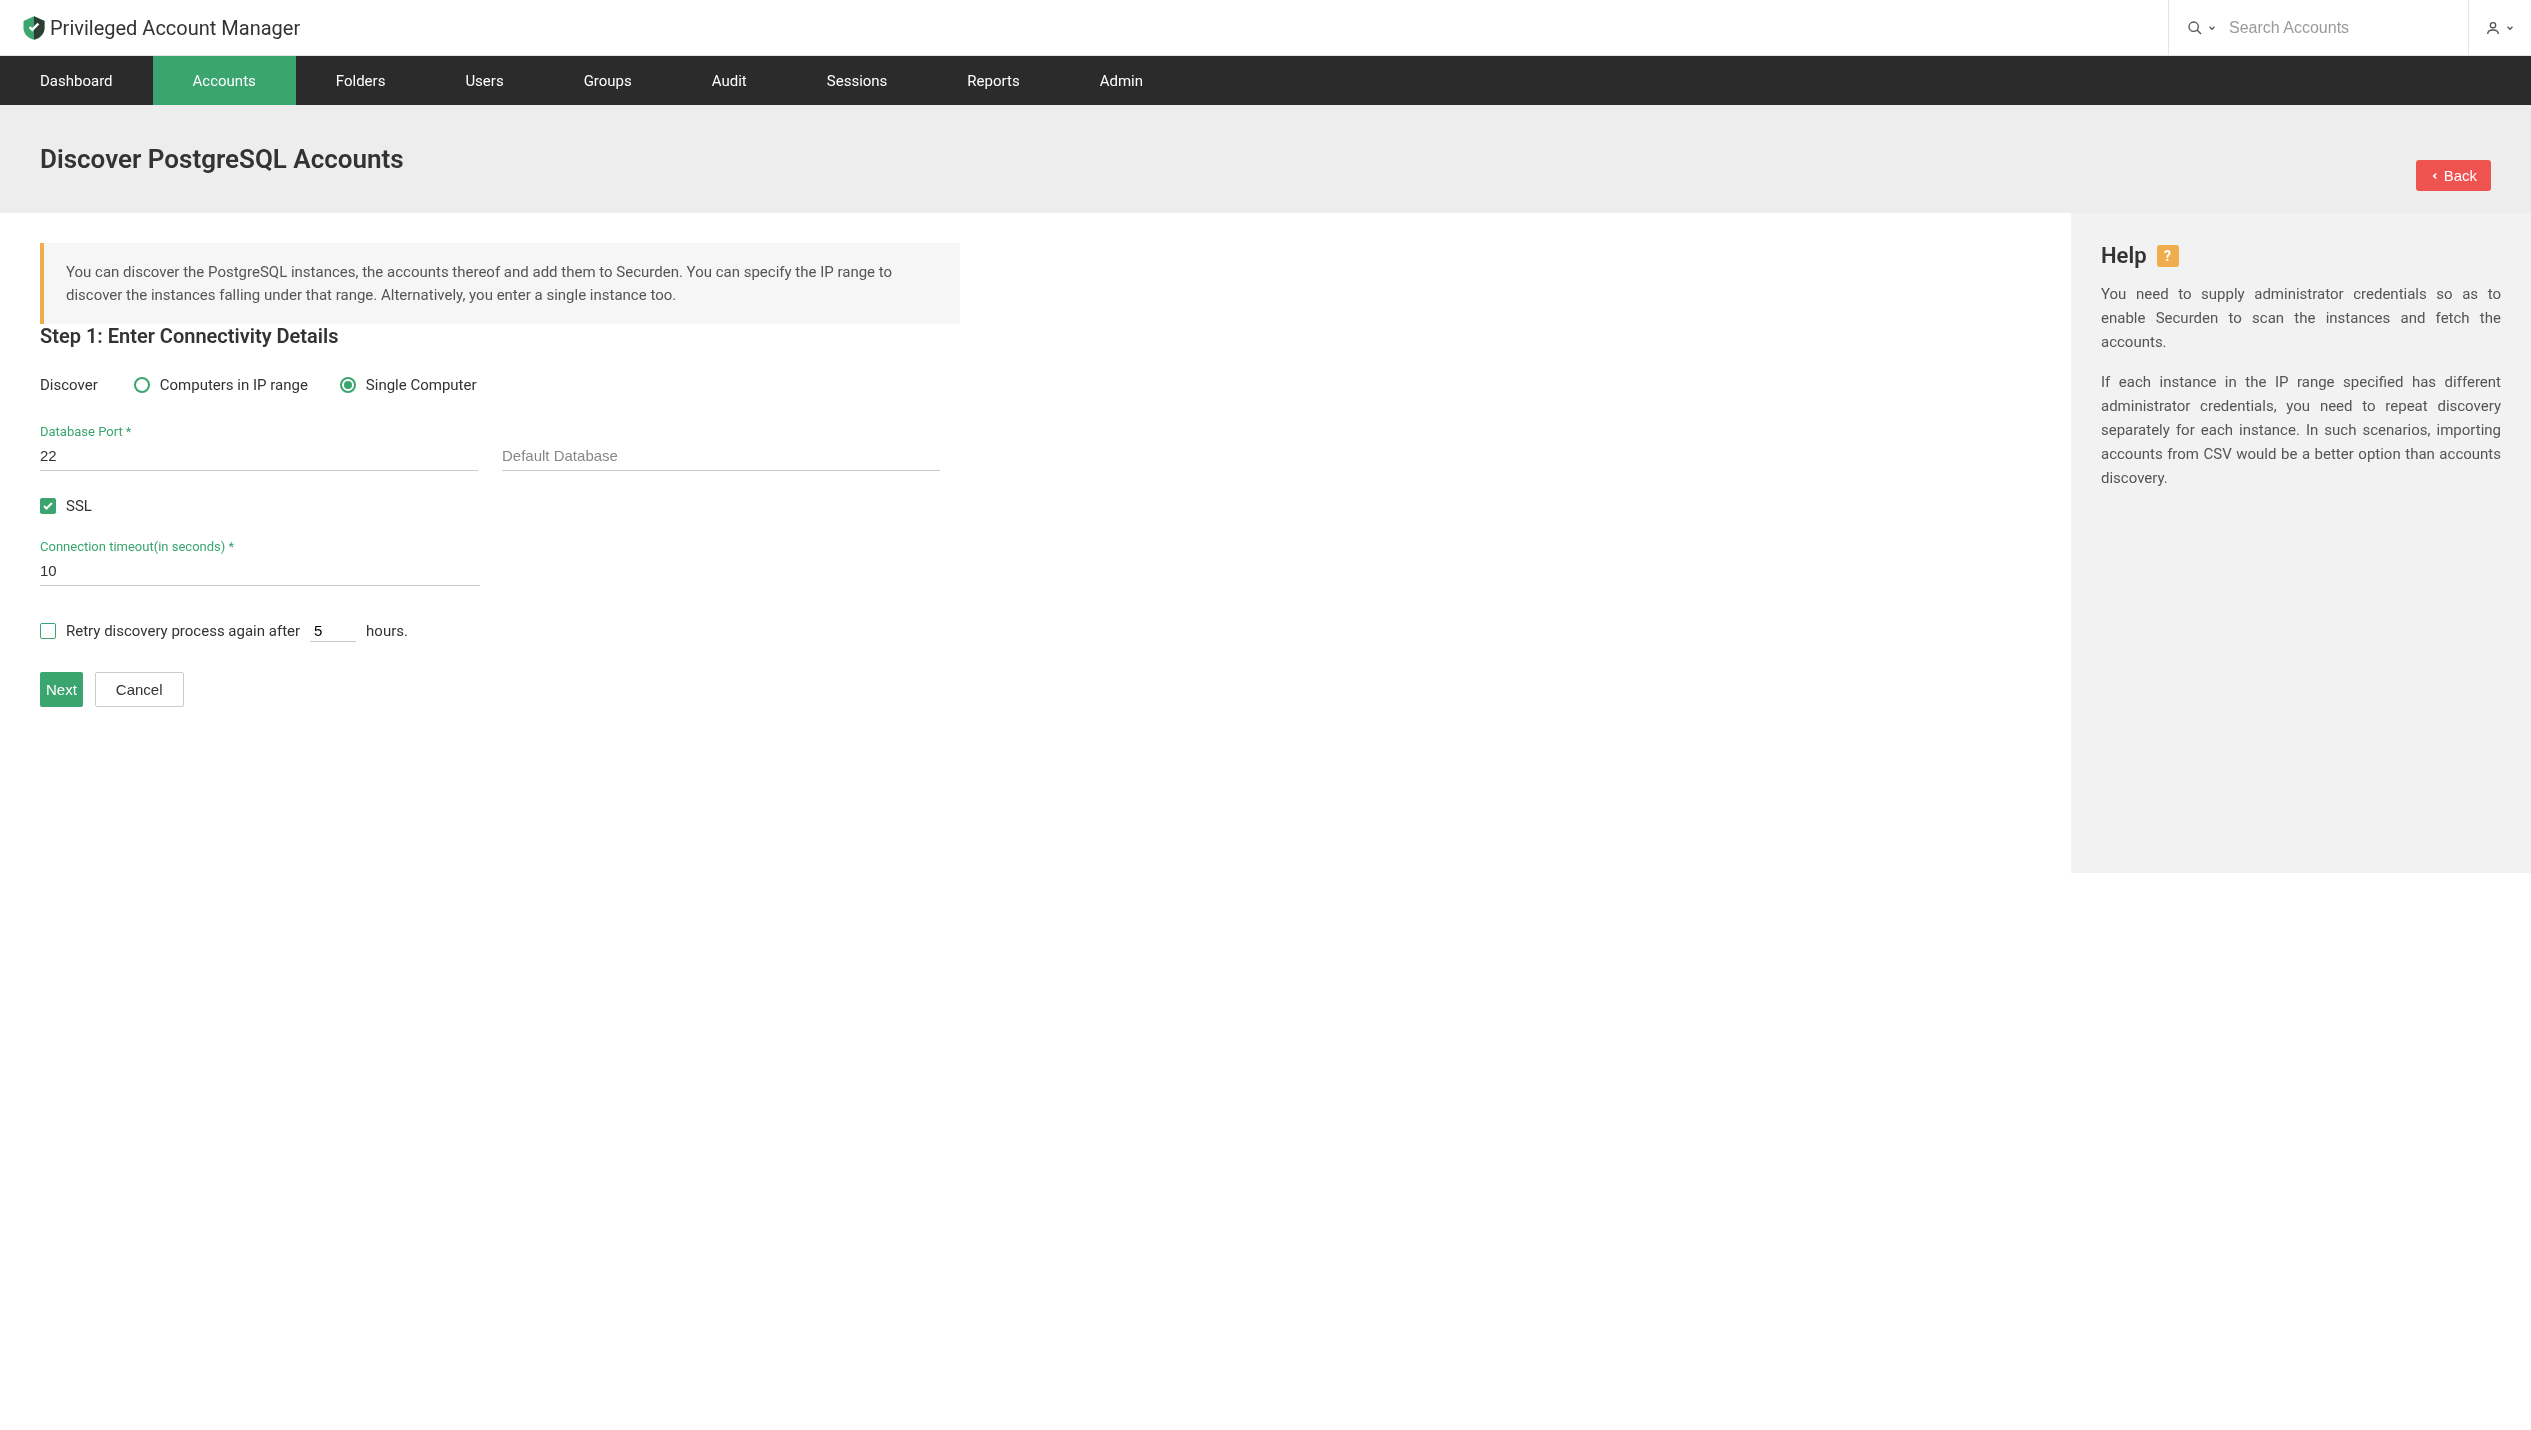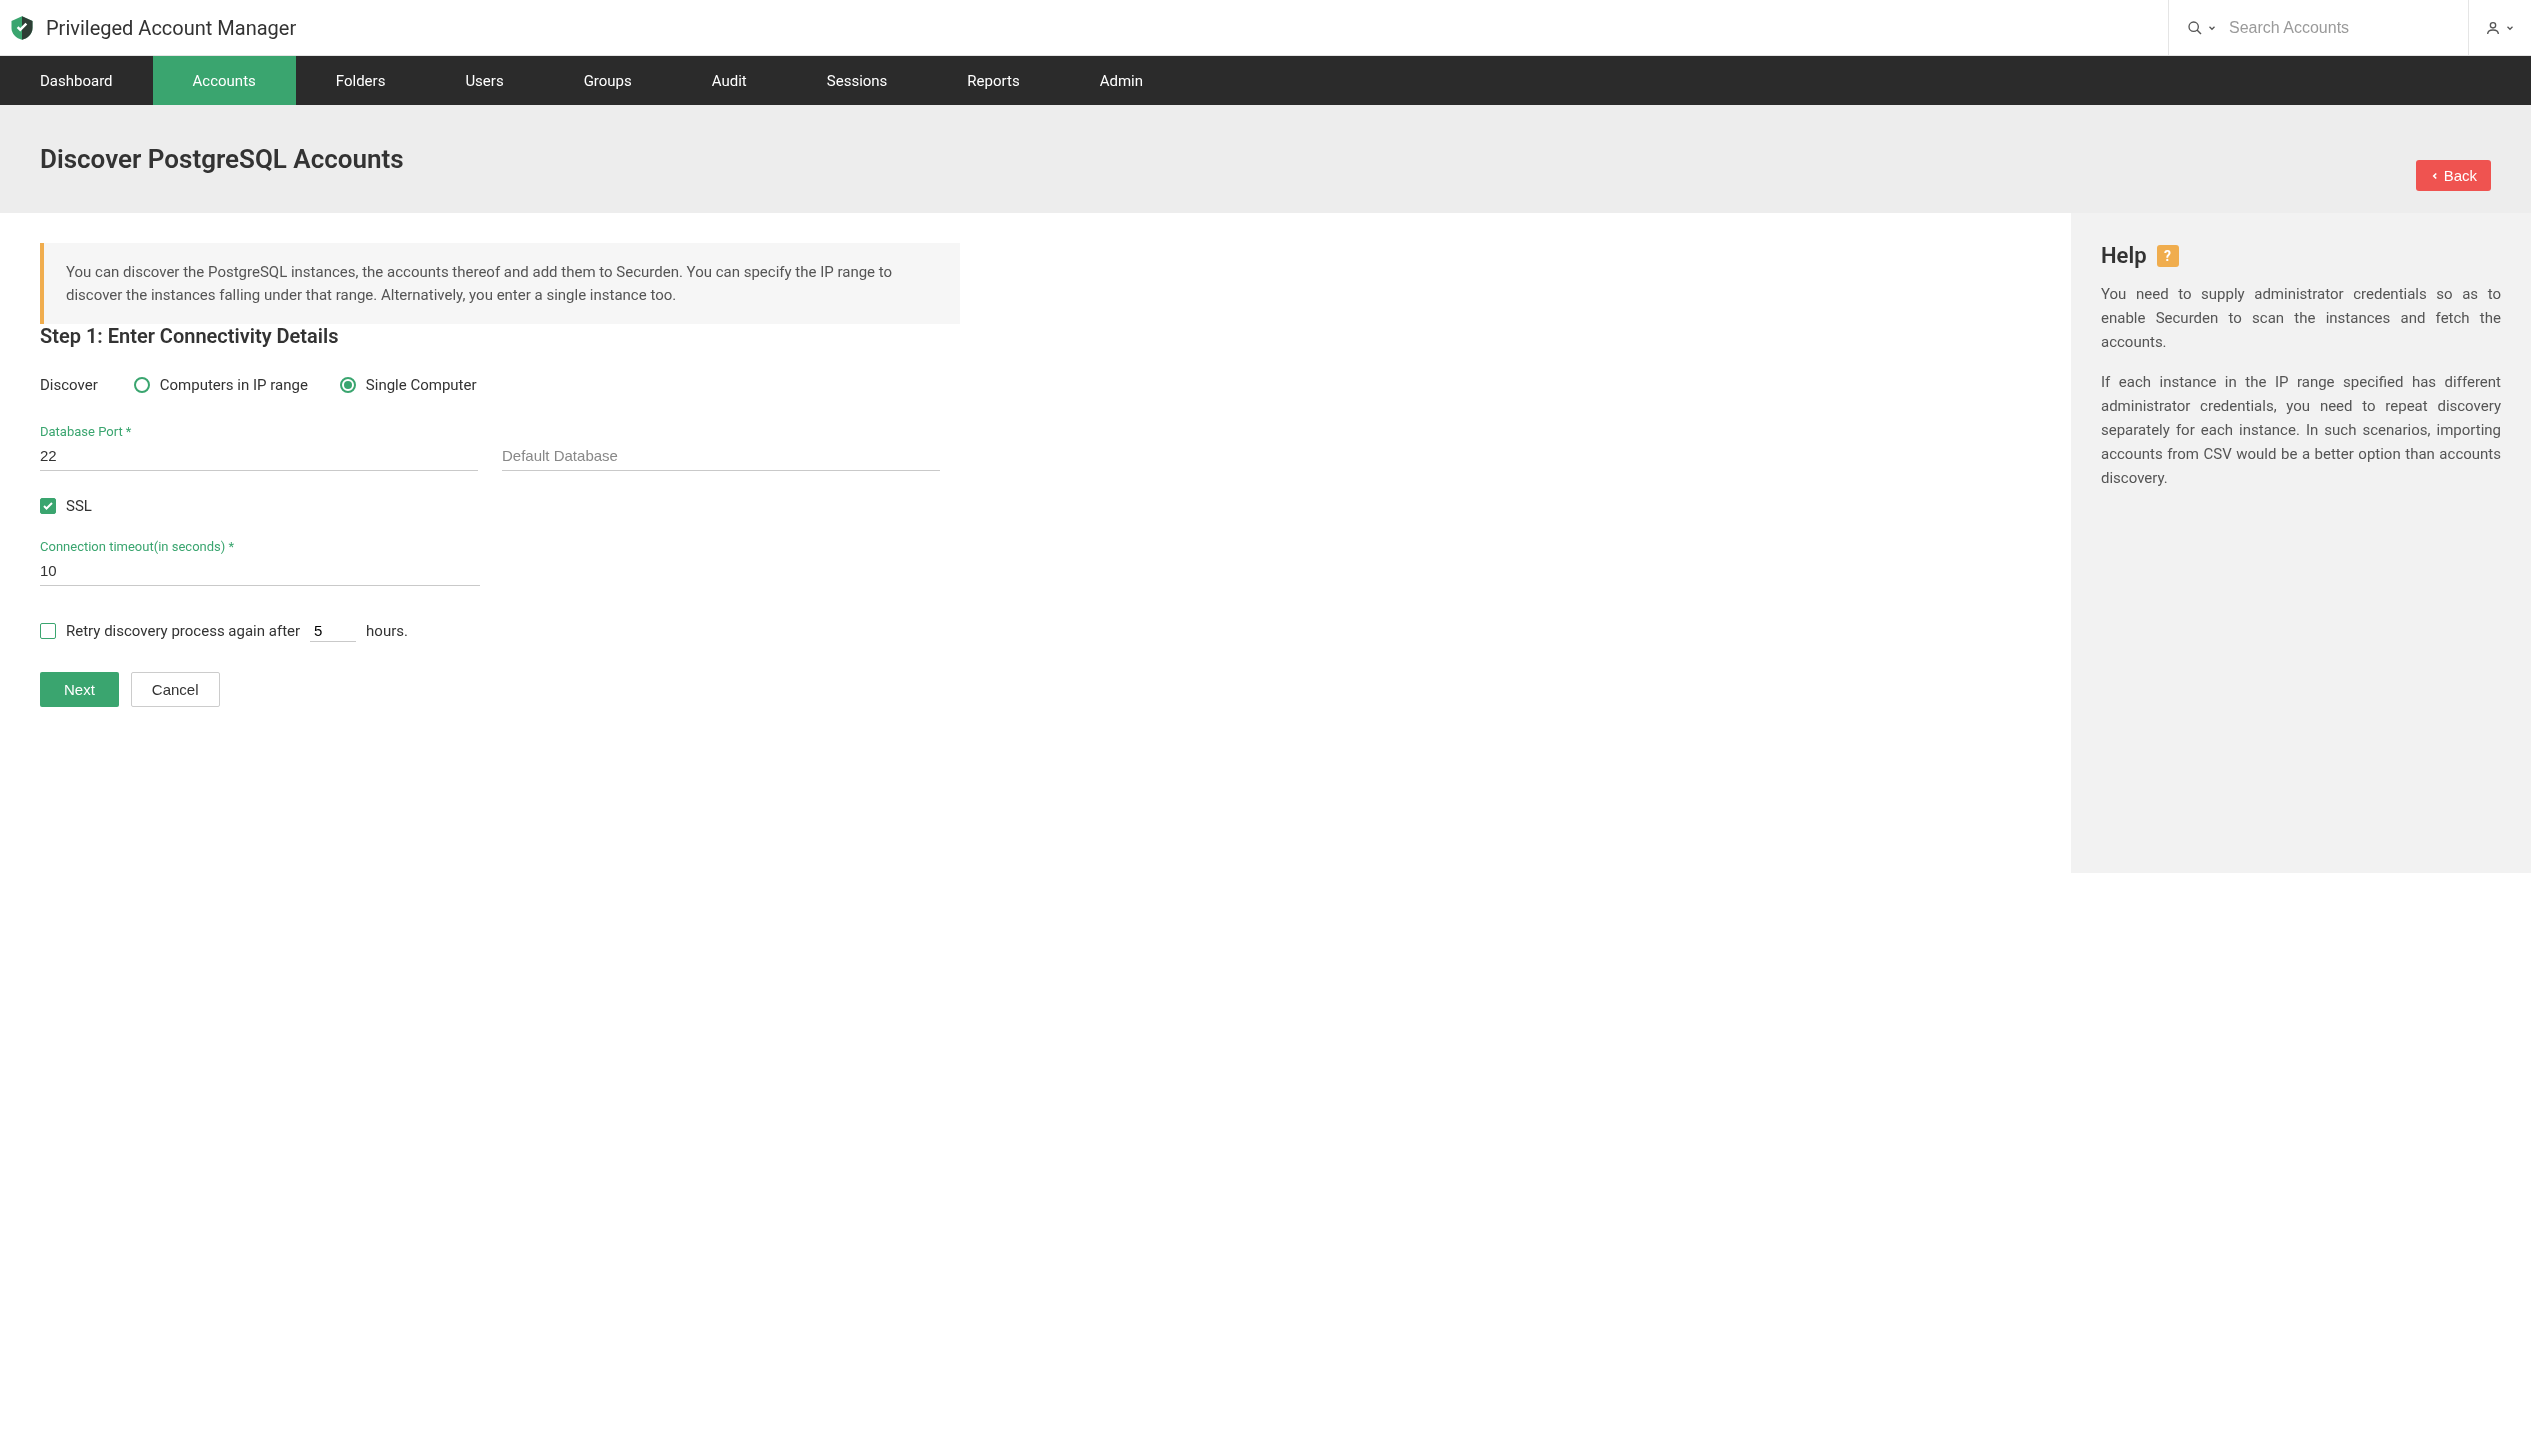--- a/index.html
+++ b/index.html
@@ -1,20 +1,20 @@
 <!DOCTYPE html>
 <html><head>
 <meta charset="utf-8">
 <style>
   * { box-sizing: border-box; margin: 0; padding: 0; }
   body { font-family: -apple-system, BlinkMacSystemFont, "Segoe UI", Roboto, Helvetica, Arial, sans-serif; background: #fff; color: #333; }
   
   
   .topbar { display: flex; align-items: center; height: 56px; border-bottom: 1px solid #e5e5e5; }
-  .brand { display: flex; align-items: center; gap: 10px; padding: 0 8px; }
+  .brand { display: flex; align-items: center; gap: 2px; padding: 0 20px; }
   .brand-title { font-size: 20px; font-weight: 400; color: #333; }
   .topbar-spacer { flex: 1; }
   .search-area { display: flex; align-items: center; height: 100%; border-left: 1px solid #e5e5e5; padding: 0 18px; min-width: 300px; gap: 12px; }
   .search-input { border: none; outline: none; font-size: 16px; color: #333; flex: 1; }
   .search-input::placeholder { color: #9a9a9a; }
   .user-area { display: flex; align-items: center; height: 100%; border-left: 1px solid #e5e5e5; padding: 0 16px; gap: 4px; }
   .icon-btn { display: inline-flex; align-items: center; gap: 4px; color: #555; cursor: pointer; }
 
   
   .navbar { display: flex; background: #2b2b2b; height: 49px; }
@@ -60,21 +60,21 @@
   .chk svg { display: none; }
   .chk-label { font-size: 15px; color: #333; }
 
   
   .retry-row { display: flex; align-items: center; gap: 10px; margin-top: 34px; margin-bottom: 30px; }
   .retry-input { width: 46px; border: none; border-bottom: 1px solid #c9c9c9; text-align: left; font-size: 15px; padding: 2px 4px; outline: none; }
   .retry-text { font-size: 15px; color: #333; }
 
   
   .btn-row { display: flex; gap: 12px; }
-  .btn-primary { background: #3aa56f; color: #fff; border: none; padding: 8px 24px; font-size: 15px; border-radius: 2px; cursor: pointer; }
+  .btn-primary { background: #3aa56f; color: #fff; border: none; padding: 8px 6px; font-size: 15px; border-radius: 2px; cursor: pointer; }
   .btn-secondary { background: #fff; color: #333; border: 1px solid #ccc; padding: 8px 20px; font-size: 15px; border-radius: 2px; cursor: pointer; }
 
   
   .help-title-row { display: flex; align-items: center; gap: 10px; margin-bottom: 14px; }
   .help-title { font-size: 22px; font-weight: 600; color: #333; }
   .help-badge { width: 22px; height: 22px; background: #f0ad4e; color: #fff; border-radius: 3px; display: inline-flex; align-items: center; justify-content: center; font-size: 14px; font-weight: bold; }
   .help-text { font-size: 15px; color: #555; line-height: 1.6; text-align: justify; margin-bottom: 16px; }
 
   .logo-shield { width: 28px; height: 28px; }
 </style>

